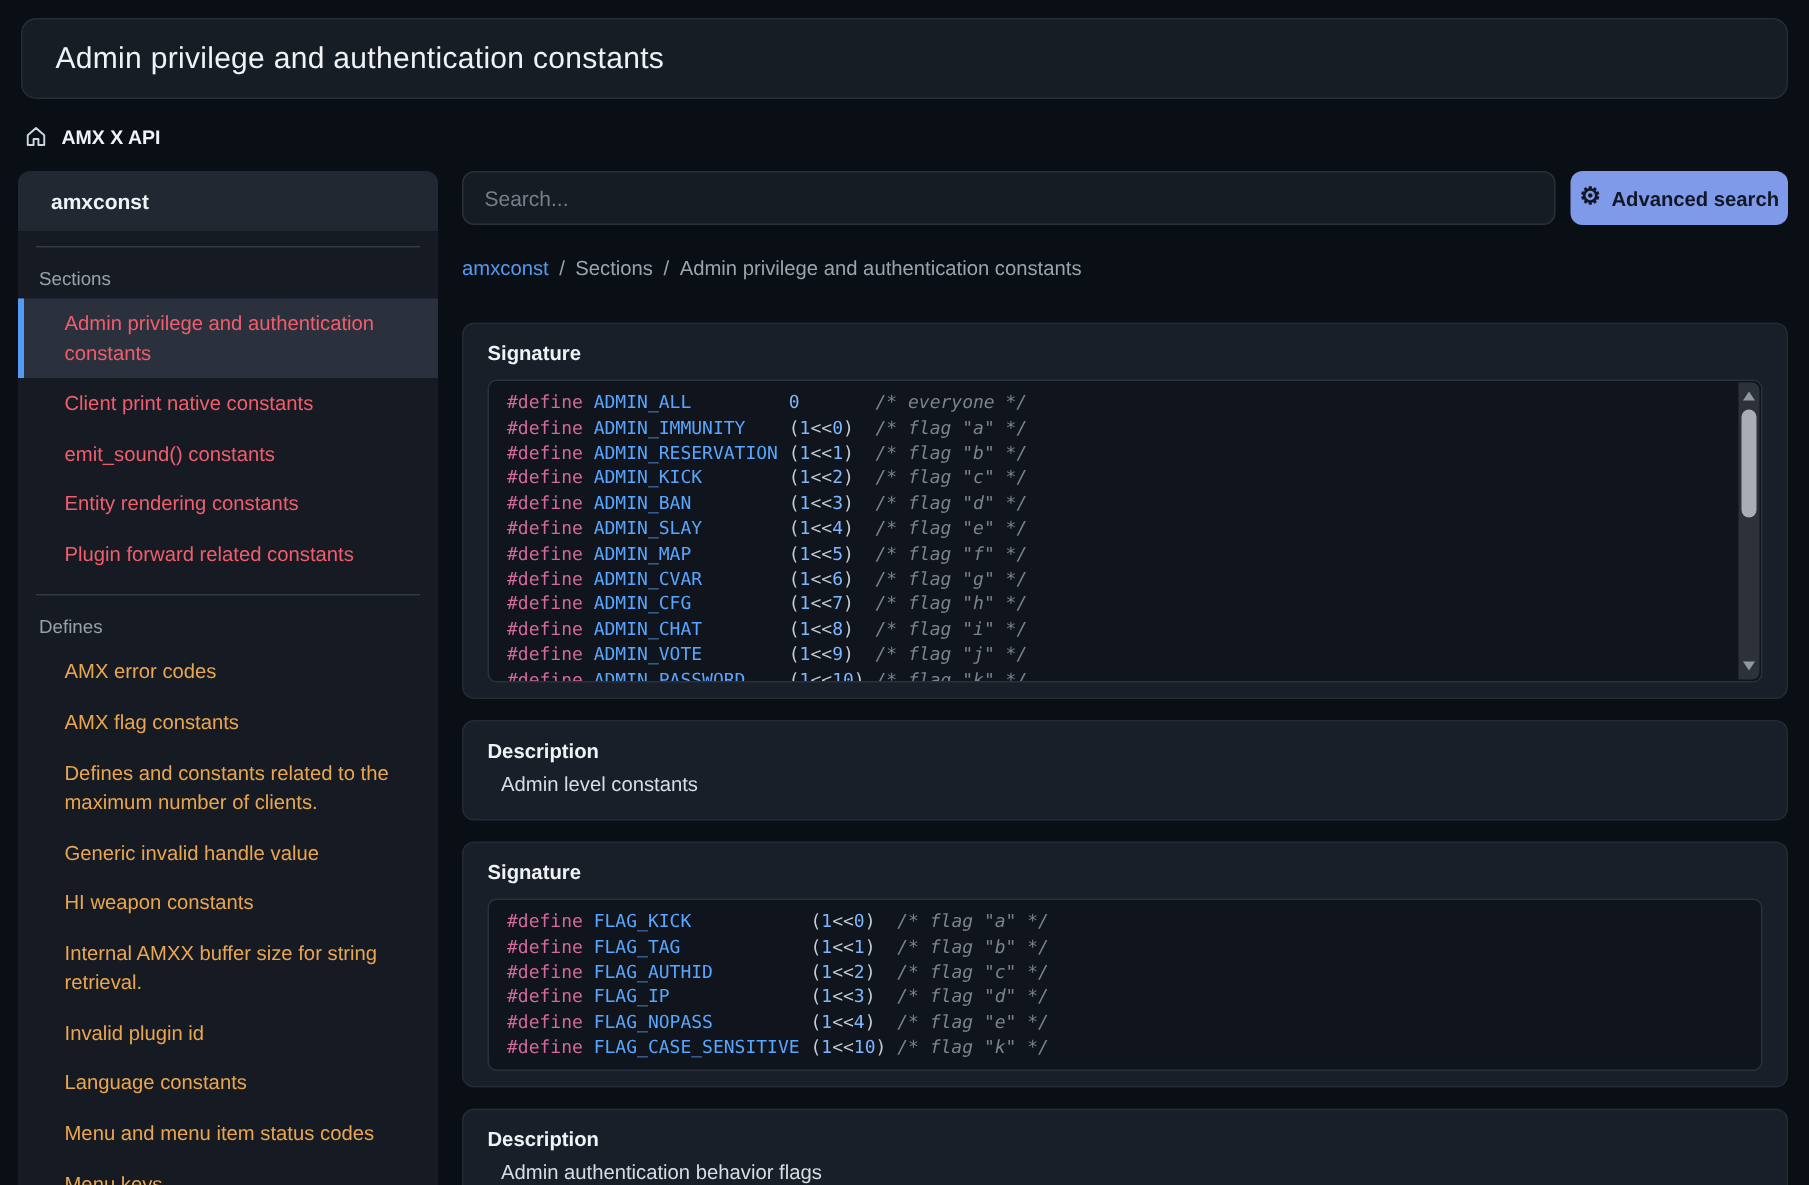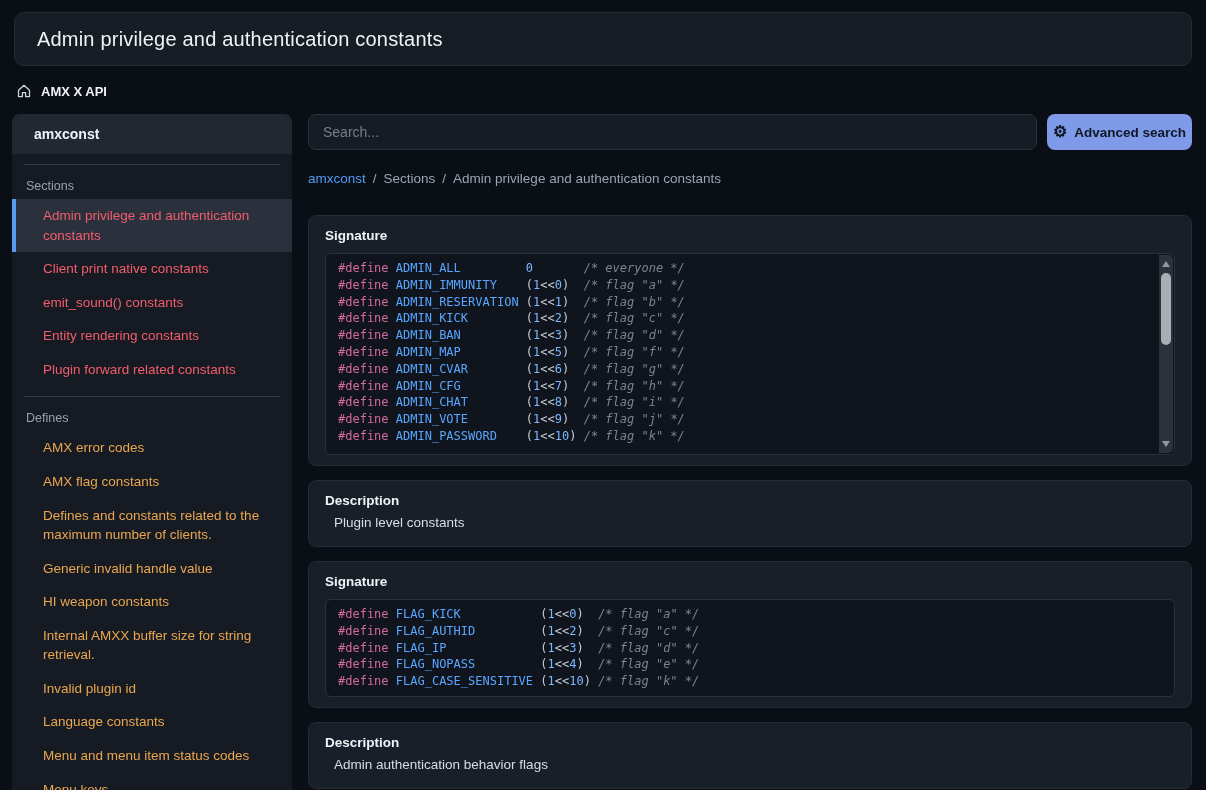--- a/index.html
+++ b/index.html
@@ -171,41 +171,43 @@
 
     <div id="cards" class="cards">
         <section class="card signature">
           <div class="card-label">Signature</div>
           <div class="code-block scrollable">
             <div class="code-line"><span class="tok-kw">#define </span><span class="tok-name">ADMIN_ALL         </span><span class="tok-num">0</span><span class="tok-punc">       </span><span class="tok-comment">/* everyone */</span></div>
             <div class="code-line"><span class="tok-kw">#define </span><span class="tok-name">ADMIN_IMMUNITY    </span><span class="tok-punc">(</span><span class="tok-num">1</span><span class="tok-punc">&lt;&lt;</span><span class="tok-num">0</span><span class="tok-punc">)  </span><span class="tok-comment">/* flag "a" */</span></div>
             <div class="code-line"><span class="tok-kw">#define </span><span class="tok-name">ADMIN_RESERVATION </span><span class="tok-punc">(</span><span class="tok-num">1</span><span class="tok-punc">&lt;&lt;</span><span class="tok-num">1</span><span class="tok-punc">)  </span><span class="tok-comment">/* flag "b" */</span></div>
             <div class="code-line"><span class="tok-kw">#define </span><span class="tok-name">ADMIN_KICK        </span><span class="tok-punc">(</span><span class="tok-num">1</span><span class="tok-punc">&lt;&lt;</span><span class="tok-num">2</span><span class="tok-punc">)  </span><span class="tok-comment">/* flag "c" */</span></div>
             <div class="code-line"><span class="tok-kw">#define </span><span class="tok-name">ADMIN_BAN         </span><span class="tok-punc">(</span><span class="tok-num">1</span><span class="tok-punc">&lt;&lt;</span><span class="tok-num">3</span><span class="tok-punc">)  </span><span class="tok-comment">/* flag "d" */</span></div>
+            <div class="code-line"><span class="tok-kw">#define </span><span class="tok-name">ADMIN_SLAY        </span><span class="tok-punc">(</span><span class="tok-num">1</span><span class="tok-punc">&lt;&lt;</span><span class="tok-num">4</span><span class="tok-punc">)  </span><span class="tok-comment">/* flag "e" */</span></div>
             <div class="code-line"><span class="tok-kw">#define </span><span class="tok-name">ADMIN_MAP         </span><span class="tok-punc">(</span><span class="tok-num">1</span><span class="tok-punc">&lt;&lt;</span><span class="tok-num">5</span><span class="tok-punc">)  </span><span class="tok-comment">/* flag "f" */</span></div>
             <div class="code-line"><span class="tok-kw">#define </span><span class="tok-name">ADMIN_CVAR        </span><span class="tok-punc">(</span><span class="tok-num">1</span><span class="tok-punc">&lt;&lt;</span><span class="tok-num">6</span><span class="tok-punc">)  </span><span class="tok-comment">/* flag "g" */</span></div>
             <div class="code-line"><span class="tok-kw">#define </span><span class="tok-name">ADMIN_CFG         </span><span class="tok-punc">(</span><span class="tok-num">1</span><span class="tok-punc">&lt;&lt;</span><span class="tok-num">7</span><span class="tok-punc">)  </span><span class="tok-comment">/* flag "h" */</span></div>
             <div class="code-line"><span class="tok-kw">#define </span><span class="tok-name">ADMIN_CHAT        </span><span class="tok-punc">(</span><span class="tok-num">1</span><span class="tok-punc">&lt;&lt;</span><span class="tok-num">8</span><span class="tok-punc">)  </span><span class="tok-comment">/* flag "i" */</span></div>
             <div class="code-line"><span class="tok-kw">#define </span><span class="tok-name">ADMIN_VOTE        </span><span class="tok-punc">(</span><span class="tok-num">1</span><span class="tok-punc">&lt;&lt;</span><span class="tok-num">9</span><span class="tok-punc">)  </span><span class="tok-comment">/* flag "j" */</span></div>
             <div class="code-line"><span class="tok-kw">#define </span><span class="tok-name">ADMIN_PASSWORD    </span><span class="tok-punc">(</span><span class="tok-num">1</span><span class="tok-punc">&lt;&lt;</span><span class="tok-num">10</span><span class="tok-punc">) </span><span class="tok-comment">/* flag "k" */</span></div>
             <div class="scrollbar">
               <div class="sb-up"></div>
               <div class="sb-thumb"></div>
               <div class="sb-down"></div>
             </div>
           </div>
         </section>
         <section class="card description">
           <div class="card-label">Description</div>
-          <div class="desc-text">Plugin level constants</div>
+          <div class="desc-text">Admin level constants</div>
         </section>
         <section class="card signature">
           <div class="card-label">Signature</div>
           <div class="code-block">
             <div class="code-line"><span class="tok-kw">#define </span><span class="tok-name">FLAG_KICK           </span><span class="tok-punc">(</span><span class="tok-num">1</span><span class="tok-punc">&lt;&lt;</span><span class="tok-num">0</span><span class="tok-punc">)  </span><span class="tok-comment">/* flag "a" */</span></div>
+            <div class="code-line"><span class="tok-kw">#define </span><span class="tok-name">FLAG_TAG            </span><span class="tok-punc">(</span><span class="tok-num">1</span><span class="tok-punc">&lt;&lt;</span><span class="tok-num">1</span><span class="tok-punc">)  </span><span class="tok-comment">/* flag "b" */</span></div>
             <div class="code-line"><span class="tok-kw">#define </span><span class="tok-name">FLAG_AUTHID         </span><span class="tok-punc">(</span><span class="tok-num">1</span><span class="tok-punc">&lt;&lt;</span><span class="tok-num">2</span><span class="tok-punc">)  </span><span class="tok-comment">/* flag "c" */</span></div>
             <div class="code-line"><span class="tok-kw">#define </span><span class="tok-name">FLAG_IP             </span><span class="tok-punc">(</span><span class="tok-num">1</span><span class="tok-punc">&lt;&lt;</span><span class="tok-num">3</span><span class="tok-punc">)  </span><span class="tok-comment">/* flag "d" */</span></div>
             <div class="code-line"><span class="tok-kw">#define </span><span class="tok-name">FLAG_NOPASS         </span><span class="tok-punc">(</span><span class="tok-num">1</span><span class="tok-punc">&lt;&lt;</span><span class="tok-num">4</span><span class="tok-punc">)  </span><span class="tok-comment">/* flag "e" */</span></div>
             <div class="code-line"><span class="tok-kw">#define </span><span class="tok-name">FLAG_CASE_SENSITIVE </span><span class="tok-punc">(</span><span class="tok-num">1</span><span class="tok-punc">&lt;&lt;</span><span class="tok-num">10</span><span class="tok-punc">) </span><span class="tok-comment">/* flag "k" */</span></div>
           </div>
         </section>
         <section class="card description">
           <div class="card-label">Description</div>
           <div class="desc-text">Admin authentication behavior flags</div>
         </section>

